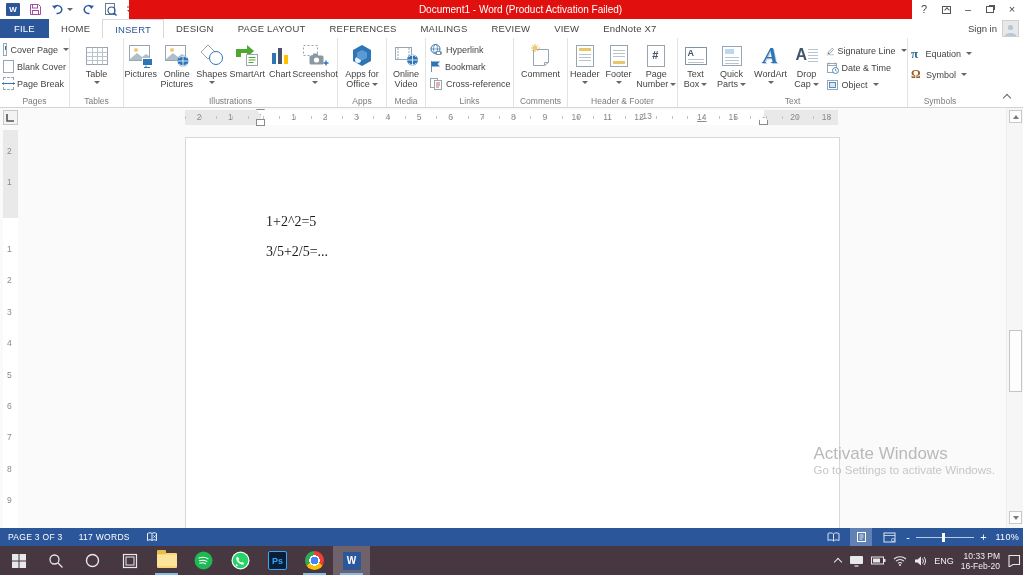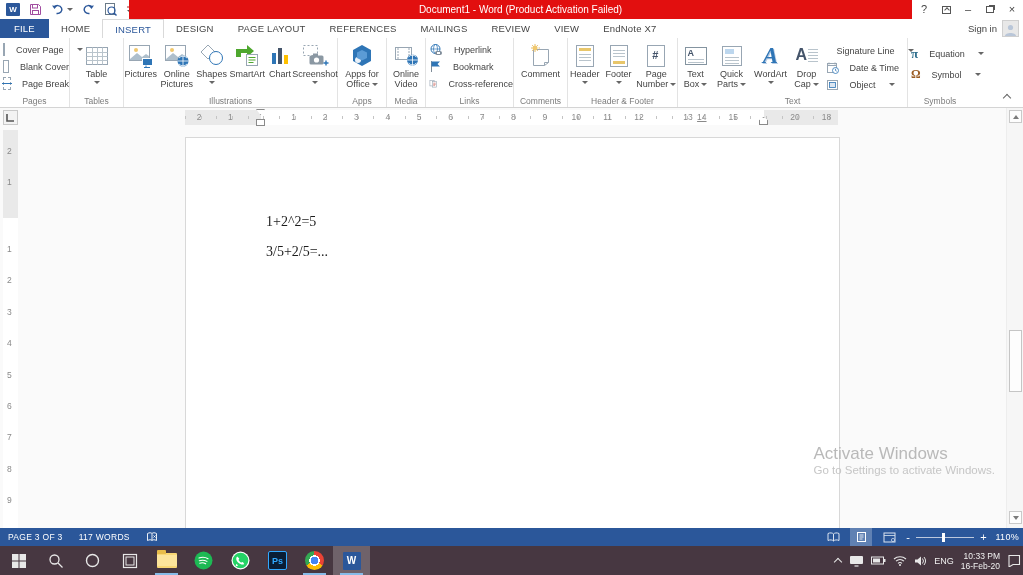--- a/index.html
+++ b/index.html
@@ -30,21 +30,21 @@
   .signin{position:absolute;right:4px;top:0;height:19px;display:flex;align-items:center;gap:5px;font-size:9.5px;color:#444}
   .avatar{width:17px;height:17px;background:#e8e8e8;border:1px solid #cfcfcf;display:flex;align-items:flex-end;justify-content:center}
 
   
   .ribbon{position:absolute;top:38px;left:0;right:0;height:70px;background:#fff;
     border-bottom:1px solid #d4d4d4;display:flex}
   .rgroup{position:relative;height:69px;border-right:1px solid #e3e3e3;display:flex;
     justify-content:center;align-items:flex-start;padding-top:3px}
   .gname{position:absolute;bottom:1px;left:0;right:0;text-align:center;font-size:8.5px;color:#7b7b7b}
   .rcol{display:flex;flex-direction:column;justify-content:flex-start;width:100%;padding-left:3px}
-  .rsm{display:flex;align-items:center;gap:11px;height:17px;font-size:9px;color:#444;white-space:nowrap;cursor:default}
+  .rsm{display:flex;align-items:center;gap:3px;height:17px;font-size:9px;color:#444;white-space:nowrap;cursor:default}
   .rlg{display:flex;flex-direction:column;align-items:center;height:60px;padding-top:1px;cursor:default}
   .ric{height:27px;display:flex;align-items:center;justify-content:center}
   .rlbl{font-size:9px;line-height:10px;text-align:center;color:#444}
   .caret{display:inline-block;width:0;height:0;border-left:3px solid transparent;
     border-right:3px solid transparent;border-top:3px solid #666;margin-left:2px;vertical-align:middle}
   .caretd{display:block;margin:2px auto 0;width:0;height:0;border-left:3px solid transparent;
     border-right:3px solid transparent;border-top:3px solid #666}
   .collapse-chev{position:absolute;right:12px;bottom:6px;width:8px;height:8px}
   .collapse-chev:before{content:"";position:absolute;left:1px;top:2px;width:5px;height:5px;
     border-left:1px solid #666;border-top:1px solid #666;transform:rotate(45deg)}
@@ -531,21 +531,21 @@
           <span class="hnum" style="left: 171.4px;">3</span>
           <span class="hnum" style="left: 202.8px;">4</span>
           <span class="hnum" style="left: 234.2px;">5</span>
           <span class="hnum" style="left: 265.6px;">6</span>
           <span class="hnum" style="left: 297px;">7</span>
           <span class="hnum" style="left: 328.4px;">8</span>
           <span class="hnum" style="left: 359.8px;">9</span>
           <span class="hnum" style="left: 391.2px;">10</span>
           <span class="hnum" style="left: 422.6px;">11</span>
           <span class="hnum" style="left: 454px;">12</span>
-          <span class="hnum" style="left: 503px;">13</span>
+          <span class="hnum" style="left: 462px; font-family: Liberation Mono, monospace;">13</span>
           <span class="hnum" style="left: 516.8px; text-decoration: underline;">14</span>
           <span class="hnum" style="left: 548.2px;">15</span>
           <span class="hnum" style="left: 610px;">20</span>
           <span class="hnum" style="left: 641.4px;">18</span>
         </div>
       <span class="indent-first"></span>
       <span class="indent-hang"></span>
       <span class="indent-right"></span>
     </div>
   </div>

